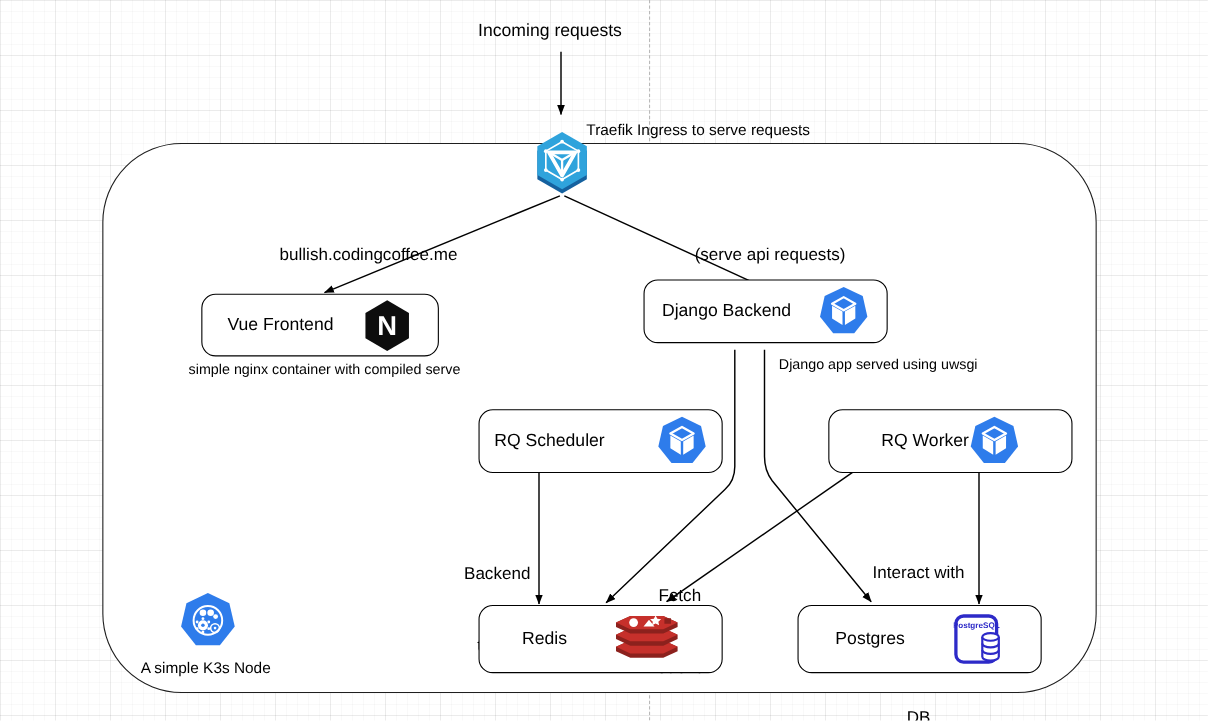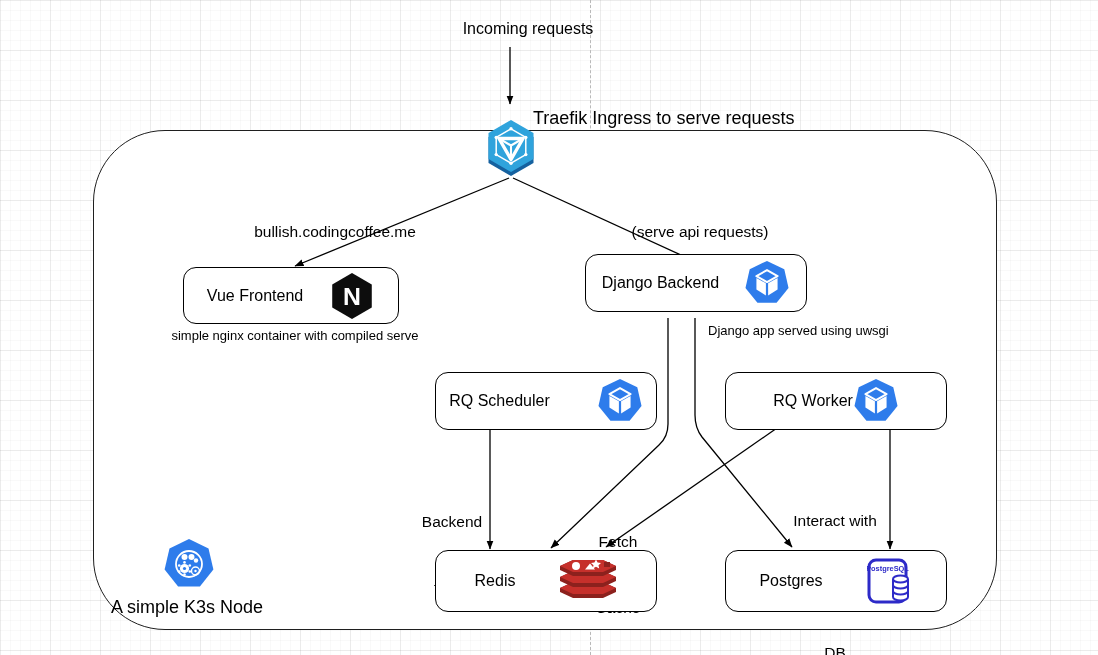--- a/index.html
+++ b/index.html
@@ -22,21 +22,21 @@
   .k3s-container{
     left:93px;top:130px;width:902px;height:498px;
     background:#fff;border:1.3px solid #1f1f1f;border-radius:72px;z-index:1;
   }
   svg.edges{left:0;top:0;z-index:2;pointer-events:none;}
   .txt{z-index:3;white-space:pre;line-height:22px;}
   .center{transform:translateX(-50%);text-align:center;}
   .t16{font-size:16px;}
   .t15{font-size:15.5px;}
   .t13{font-size:13px;line-height:16px;}
-  .t12{font-size:18px;line-height:15px;}
+  .t12{font-size:14px;line-height:15px;}
   .node{
     z-index:3;background:#fff;border:1.3px solid #000;border-radius:13px;
     display:flex;align-items:center;justify-content:center;
   }
   .node-label{font-size:16px;}
   .icon{display:flex;align-items:center;justify-content:center;}
   .icon-free{z-index:3;}
 </style>
 </head>
 <body>
@@ -56,21 +56,21 @@
     <path d="M509,178 L295,266" marker-end="url(#arr)"></path>
     <path d="M513,178 L694,261" marker-end="url(#arr)"></path>
     <path d="M490,428 L490,549" marker-end="url(#arr)"></path>
     <path d="M668,318 L668,424 Q668,437 659,445 L551,548" marker-end="url(#arr)"></path>
     <path d="M695,318 L695,415 Q695,428 702,437 L792,547" marker-end="url(#arr)"></path>
     <path d="M777,428 L606,547" marker-end="url(#arr)"></path>
     <path d="M890,428 L890,549" marker-end="url(#arr)"></path>
   </g>
 </svg>
 
-<div class="abs txt t16 center" style="left:528px;top:18px">Incoming requests</div>
+<div class="abs txt t16 center" style="left:500px;top:18px">Incoming requests</div>
 
 <div class="abs txt t12" style="left:533px;top:111px">Traefik Ingress to serve requests</div>
 
 <div class="abs txt t15 center" style="left:335px;top:177px">
   <div>bullish.codingcoffee.me</div>
   <div>(serve ui requests)</div>
 </div>
 
 <div class="abs txt t15 center" style="left:700px;top:177px">
   <div>(serve api requests)</div>
@@ -169,21 +169,21 @@
   <span class="icon">
     <svg width="46" height="46" viewBox="-25 -25 50 50">
       <polygon points="0,-24 18.8,-15 23.4,5.3 10.4,21.6 -10.4,21.6 -23.4,5.3 -18.8,-15" fill="#2E7CEB"></polygon>
       <polygon points="-11.5,-5.5 -1.2,0.3 -1.2,13.5 -11.5,7" fill="#fff"></polygon>
       <polygon points="11.5,-5.5 1.2,0.3 1.2,13.5 11.5,7" fill="#fff"></polygon>
       <polygon points="0,-14 11.5,-7.5 0,-1 -11.5,-7.5" fill="#2E7CEB" stroke="#fff" stroke-width="2.2" stroke-linejoin="round"></polygon>
     </svg>
   </span>
 </div>
 
-<div class="abs node" style="left:725px;top:372px;width:220px;height:56px;">
+<div class="abs node" style="left:753px;top:372px;width:220px;height:56px;">
   <span class="node-label">RQ Worker</span>
   <span class="icon">
     <svg width="46" height="46" viewBox="-25 -25 50 50">
       <polygon points="0,-24 18.8,-15 23.4,5.3 10.4,21.6 -10.4,21.6 -23.4,5.3 -18.8,-15" fill="#2E7CEB"></polygon>
       <polygon points="-11.5,-5.5 -1.2,0.3 -1.2,13.5 -11.5,7" fill="#fff"></polygon>
       <polygon points="11.5,-5.5 1.2,0.3 1.2,13.5 11.5,7" fill="#fff"></polygon>
       <polygon points="0,-14 11.5,-7.5 0,-1 -11.5,-7.5" fill="#2E7CEB" stroke="#fff" stroke-width="2.2" stroke-linejoin="round"></polygon>
     </svg>
   </span>
 </div>

